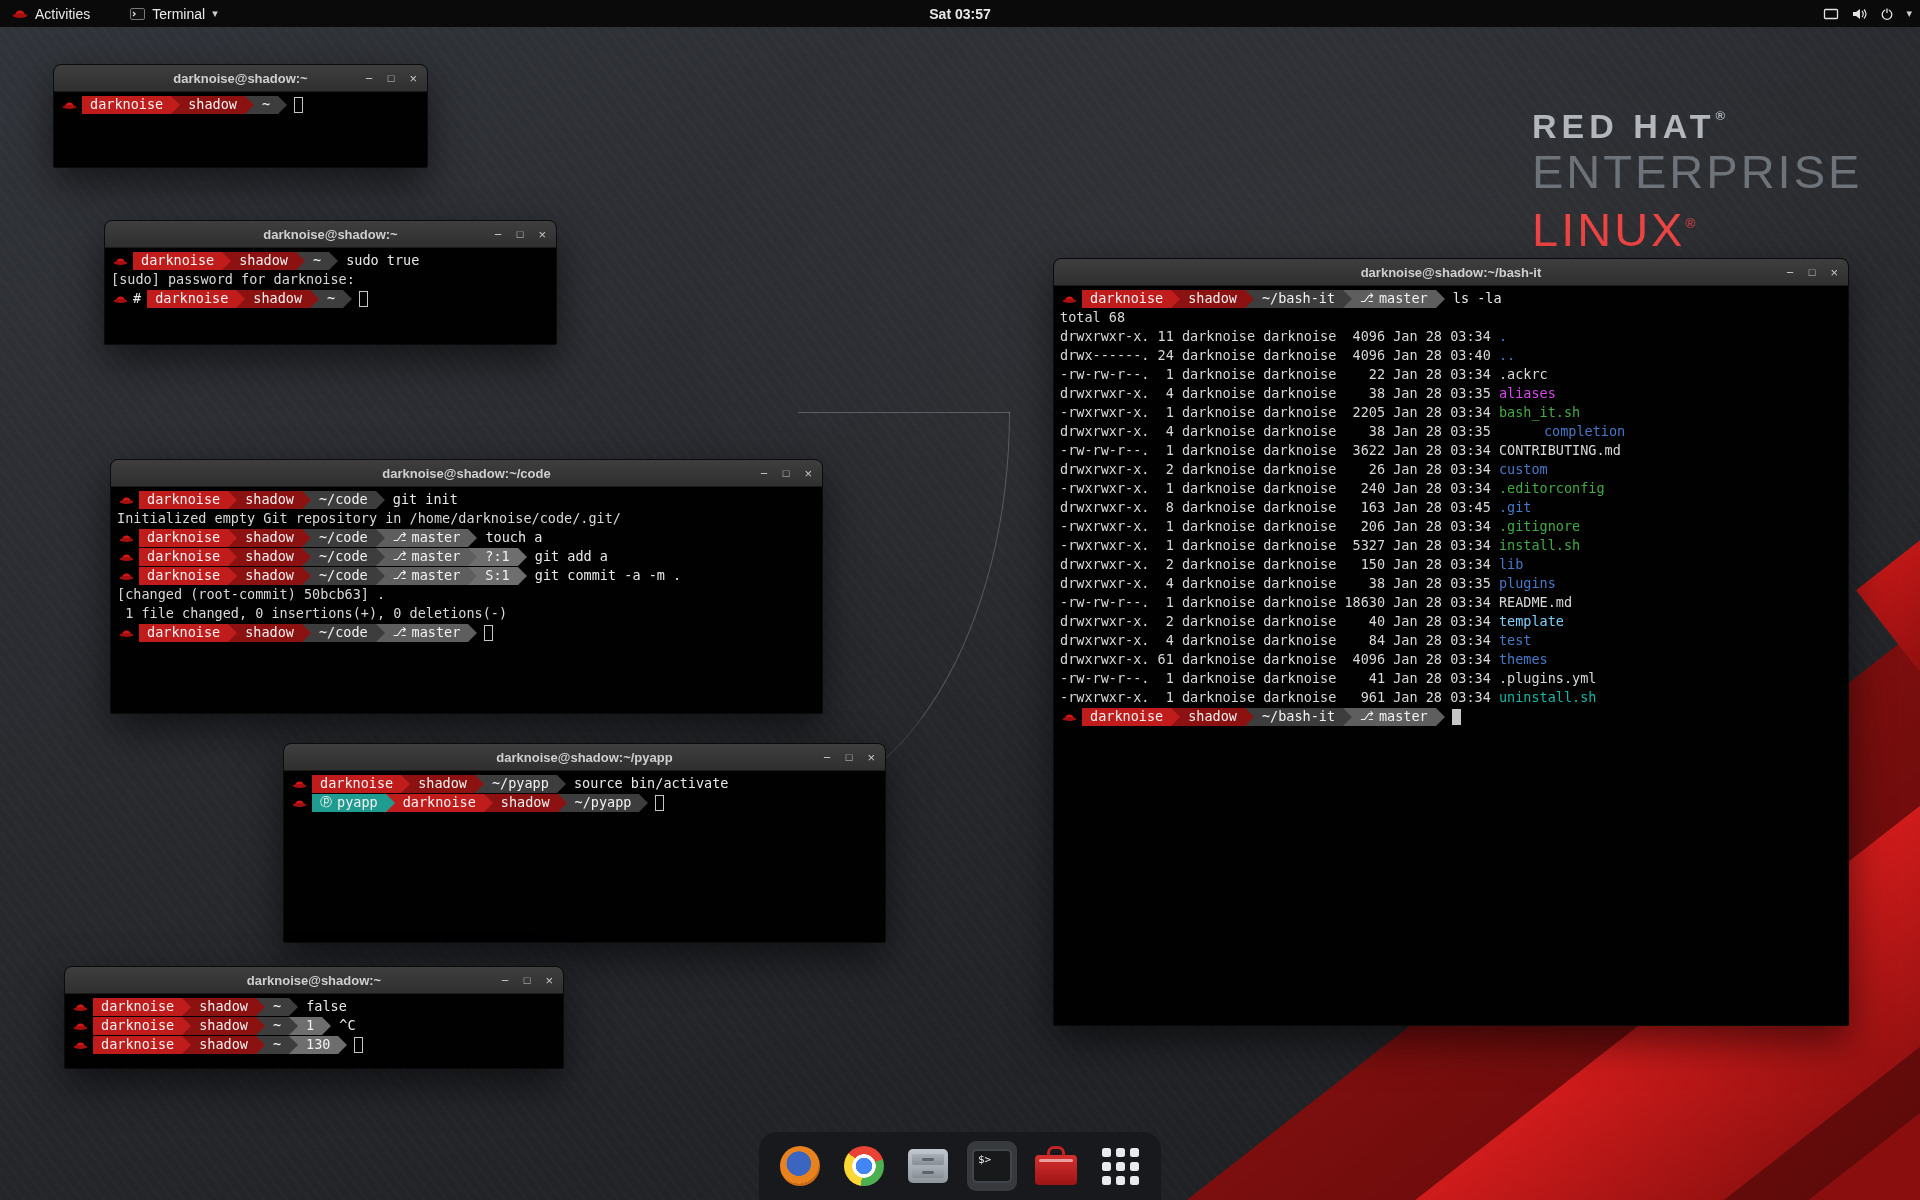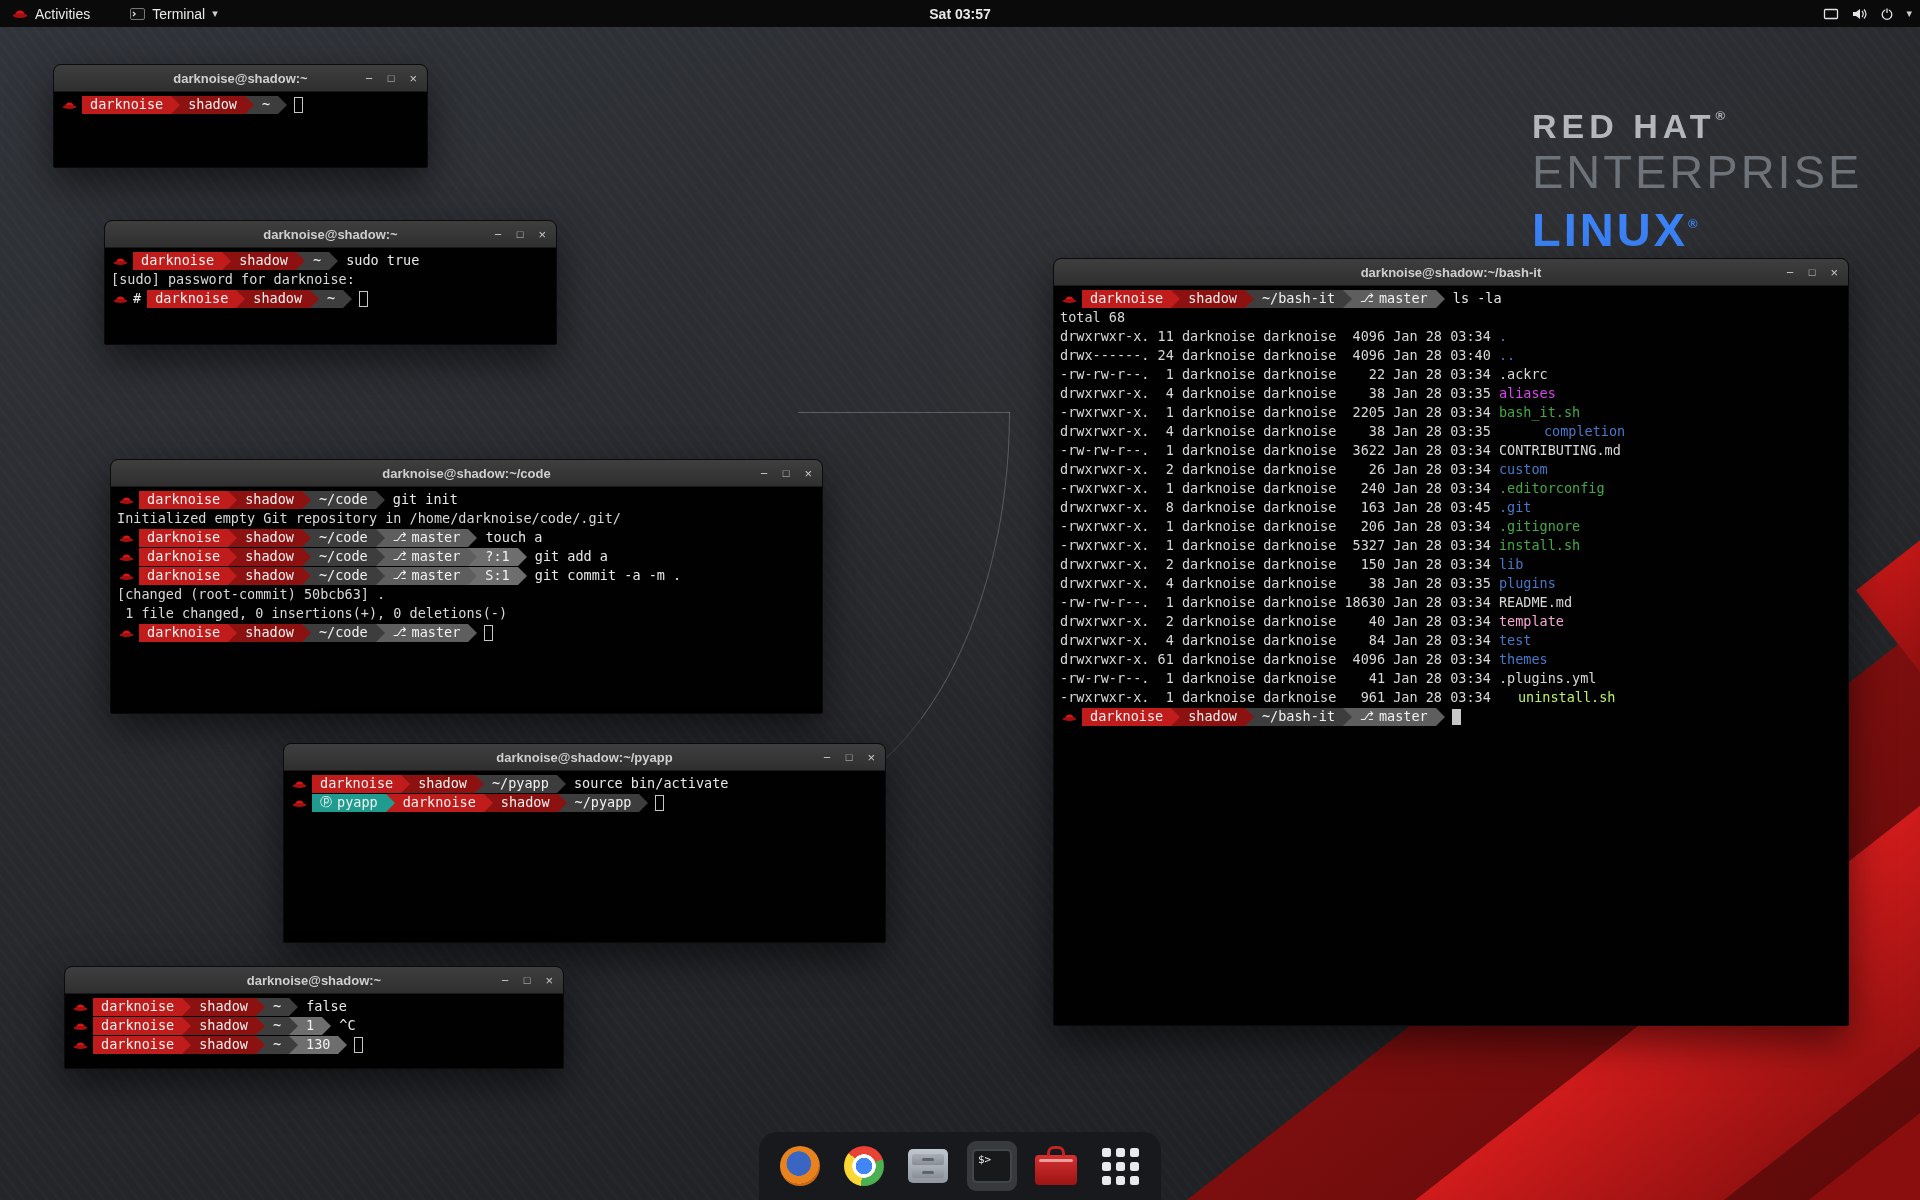--- a/index.html
+++ b/index.html
@@ -24,21 +24,21 @@
   .wline-h  { position:absolute; left:798px; top:412px; width:212px; height:1px;
               background:rgba(190,196,202,0.32); z-index:1; }
   .wline-arc{ position:absolute; left:770px; top:412px; width:240px; height:396px;
               border-right:1.5px solid rgba(190,196,202,0.30);
               border-bottom:1px solid rgba(190,196,202,0.15);
               border-bottom-right-radius:240px 396px; z-index:1; }
 
   .rhel-logo { position:absolute; left:1532px; top:96px; z-index:1; user-select:none; }
   .rh1 { font-size:34px; font-weight:700; color:#b3b7bb; letter-spacing:5px; line-height:40px; }
   .rh2 { font-size:47px; font-weight:400; color:#6e7379; letter-spacing:3px; line-height:52px; }
-  .rh3 { font-size:47px; font-weight:700; color:#3b82f6; letter-spacing:3px; line-height:52px; }
+  .rh3 { font-size:47px; font-weight:400; color:#ef4444; letter-spacing:3px; line-height:52px; }
   .reg { font-size:13px; vertical-align:18px; letter-spacing:0; }
 
   
   .topbar { position:absolute; top:0; left:0; right:0; height:27px; background:#0a0a0a;
             display:flex; align-items:center; z-index:100; color:#e8e8e8; font-size:14px; }
   .tb-left { display:flex; align-items:center; height:100%; }
   .tb-activities, .tb-appmenu { display:flex; align-items:center; gap:7px; padding:0 12px;
             height:100%; cursor:pointer; }
   .tb-appmenu { margin-left:16px; }
   .tb-clock { position:absolute; left:50%; transform:translateX(-50%); font-weight:700; cursor:pointer; }
@@ -310,25 +310,25 @@
         <div class="tline"><span>drwxrwxr-x.  4 darknoise darknoise    38 Jan 28 03:35 </span><span style="color: rgb(72, 120, 200); margin-left: 45px;">completion</span></div>
         <div class="tline"><span>-rw-rw-r--.  1 darknoise darknoise  3622 Jan 28 03:34 </span><span>CONTRIBUTING.md</span></div>
         <div class="tline"><span>drwxrwxr-x.  2 darknoise darknoise    26 Jan 28 03:34 </span><span style="color: rgb(72, 120, 200);">custom</span></div>
         <div class="tline"><span>-rwxrwxr-x.  1 darknoise darknoise   240 Jan 28 03:34 </span><span style="color: rgb(68, 170, 68);">.editorconfig</span></div>
         <div class="tline"><span>drwxrwxr-x.  8 darknoise darknoise   163 Jan 28 03:45 </span><span style="color: rgb(72, 120, 200);">.git</span></div>
         <div class="tline"><span>-rwxrwxr-x.  1 darknoise darknoise   206 Jan 28 03:34 </span><span style="color: rgb(68, 170, 68);">.gitignore</span></div>
         <div class="tline"><span>-rwxrwxr-x.  1 darknoise darknoise  5327 Jan 28 03:34 </span><span style="color: rgb(68, 170, 68);">install.sh</span></div>
         <div class="tline"><span>drwxrwxr-x.  2 darknoise darknoise   150 Jan 28 03:34 </span><span style="color: rgb(72, 120, 200);">lib</span></div>
         <div class="tline"><span>drwxrwxr-x.  4 darknoise darknoise    38 Jan 28 03:35 </span><span style="color: rgb(72, 120, 200);">plugins</span></div>
         <div class="tline"><span>-rw-rw-r--.  1 darknoise darknoise 18630 Jan 28 03:34 </span><span>README.md</span></div>
-        <div class="tline"><span>drwxrwxr-x.  2 darknoise darknoise    40 Jan 28 03:34 </span><span style="color: #f9a8d4;">template</span></div>
+        <div class="tline"><span>drwxrwxr-x.  2 darknoise darknoise    40 Jan 28 03:34 </span><span style="color: #7dd3fc;">template</span></div>
         <div class="tline"><span>drwxrwxr-x.  4 darknoise darknoise    84 Jan 28 03:34 </span><span style="color: rgb(72, 120, 200);">test</span></div>
         <div class="tline"><span>drwxrwxr-x. 61 darknoise darknoise  4096 Jan 28 03:34 </span><span style="color: rgb(72, 120, 200);">themes</span></div>
         <div class="tline"><span>-rw-rw-r--.  1 darknoise darknoise    41 Jan 28 03:34 </span><span>.plugins.yml</span></div>
-        <div class="tline"><span>-rwxrwxr-x.  1 darknoise darknoise   961 Jan 28 03:34 </span><span style="color: #bef264; margin-left: 19px;">uninstall.sh</span></div>
+        <div class="tline"><span>-rwxrwxr-x.  1 darknoise darknoise   961 Jan 28 03:34 </span><span style="color: #14b8a6;">uninstall.sh</span></div>
         <div class="pline"><span class="hat"><svg width="15" height="10" viewBox="0 0 16 10">
               <path d="M3.4 6.8C3.4 4.2 5.2 2.4 8 2.4s4.6 1.8 4.6 4.4z" fill="#d41717"></path>
               <ellipse cx="8" cy="7.1" rx="7.3" ry="2.1" fill="#a50f0f"></ellipse>
             </svg></span><span class="pl-seg" style="background: rgb(192, 28, 28);">darknoise</span><span class="pl-arrow" style="border-left-color: rgb(192, 28, 28); background: rgb(140, 17, 17);"></span><span class="pl-seg" style="background: rgb(140, 17, 17);">shadow</span><span class="pl-arrow" style="border-left-color: rgb(140, 17, 17); background: rgb(61, 61, 61);"></span><span class="pl-seg" style="background: rgb(61, 61, 61);">~/bash-it</span><span class="pl-arrow" style="border-left-color: rgb(61, 61, 61); background: rgb(94, 94, 94);"></span><span class="pl-seg" style="background: rgb(94, 94, 94);"><span class="seg-icon">⎇</span>master</span><span class="pl-arrow" style="border-left-color: rgb(94, 94, 94); background: transparent;"></span><span class="cursor filled"></span></div>
       </div>
     </div>
   </div>
 
 <div id="dock">
     <div class="dock-item">

